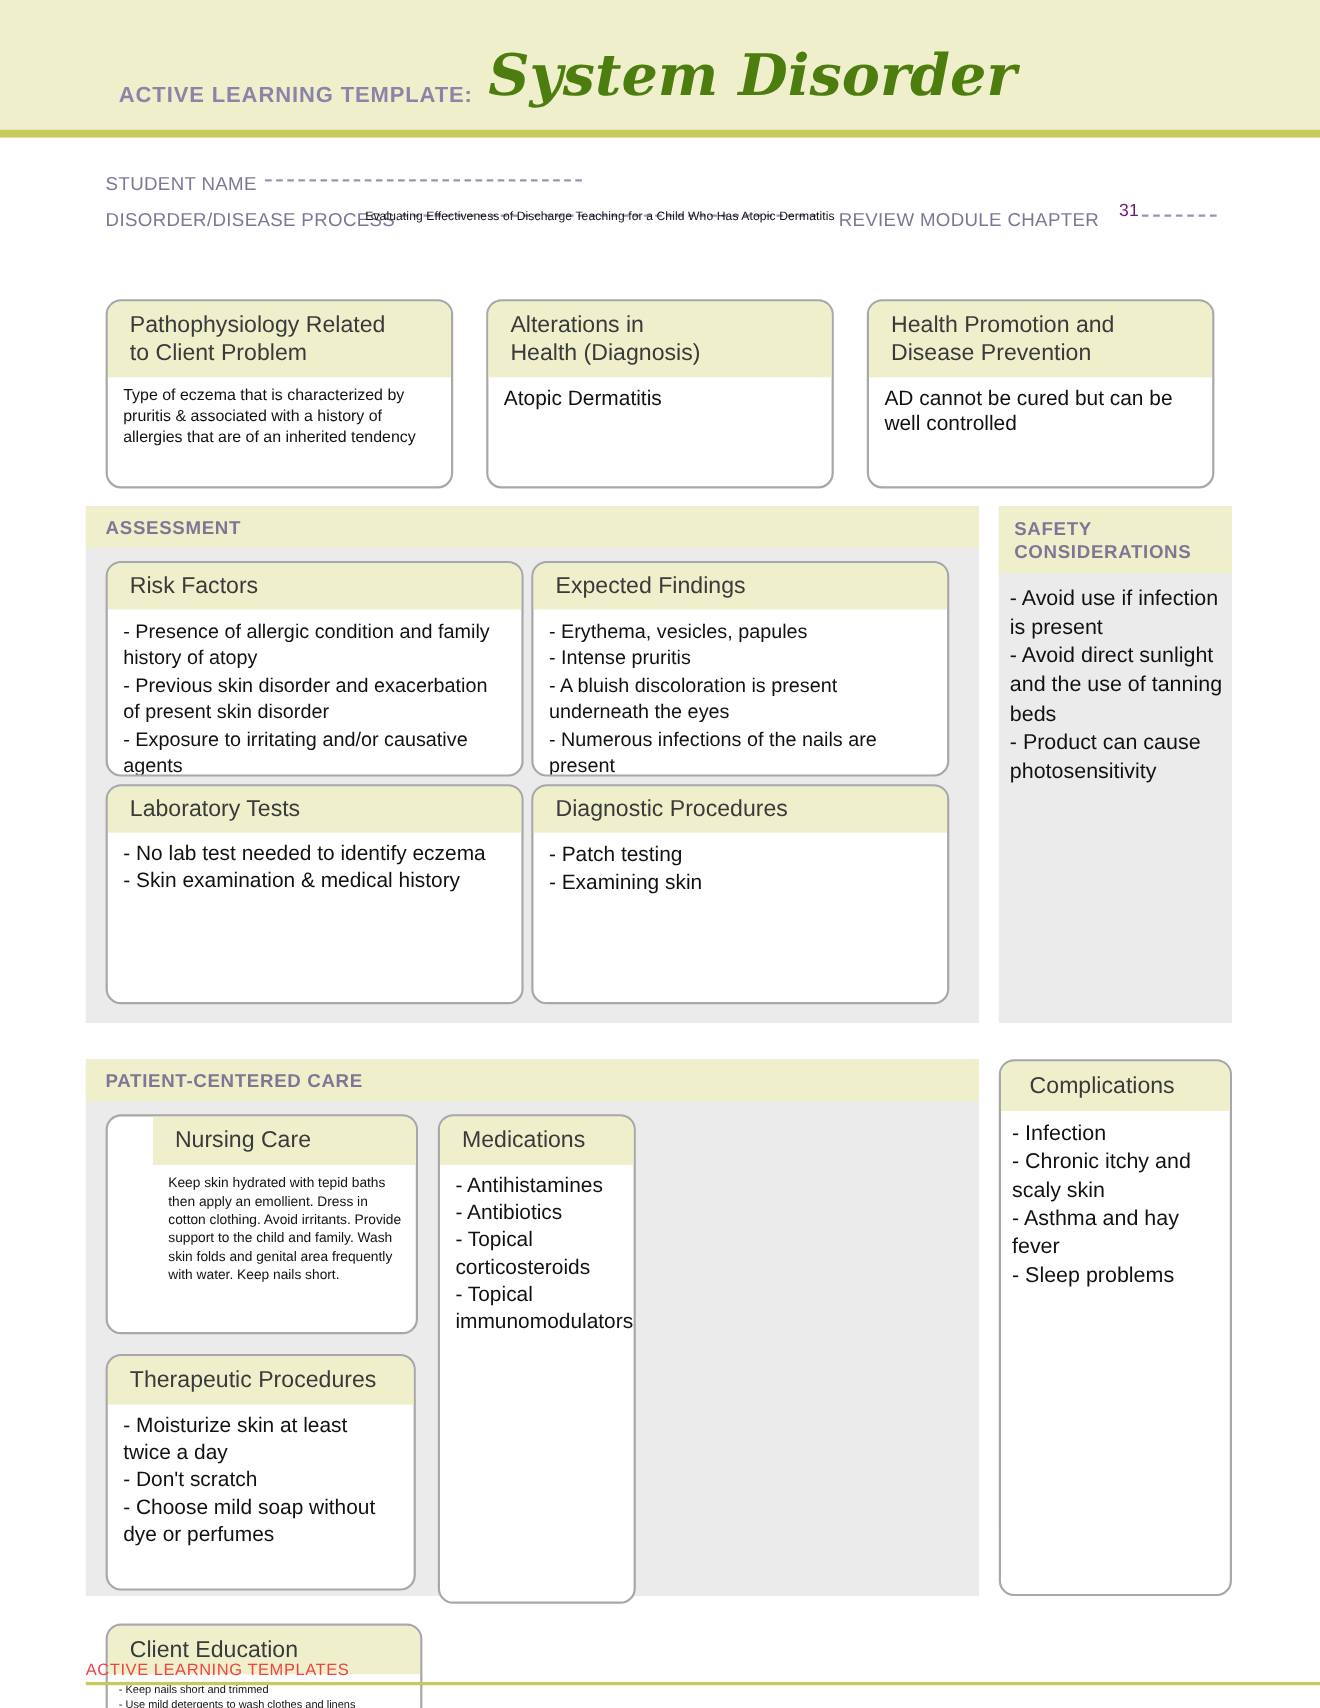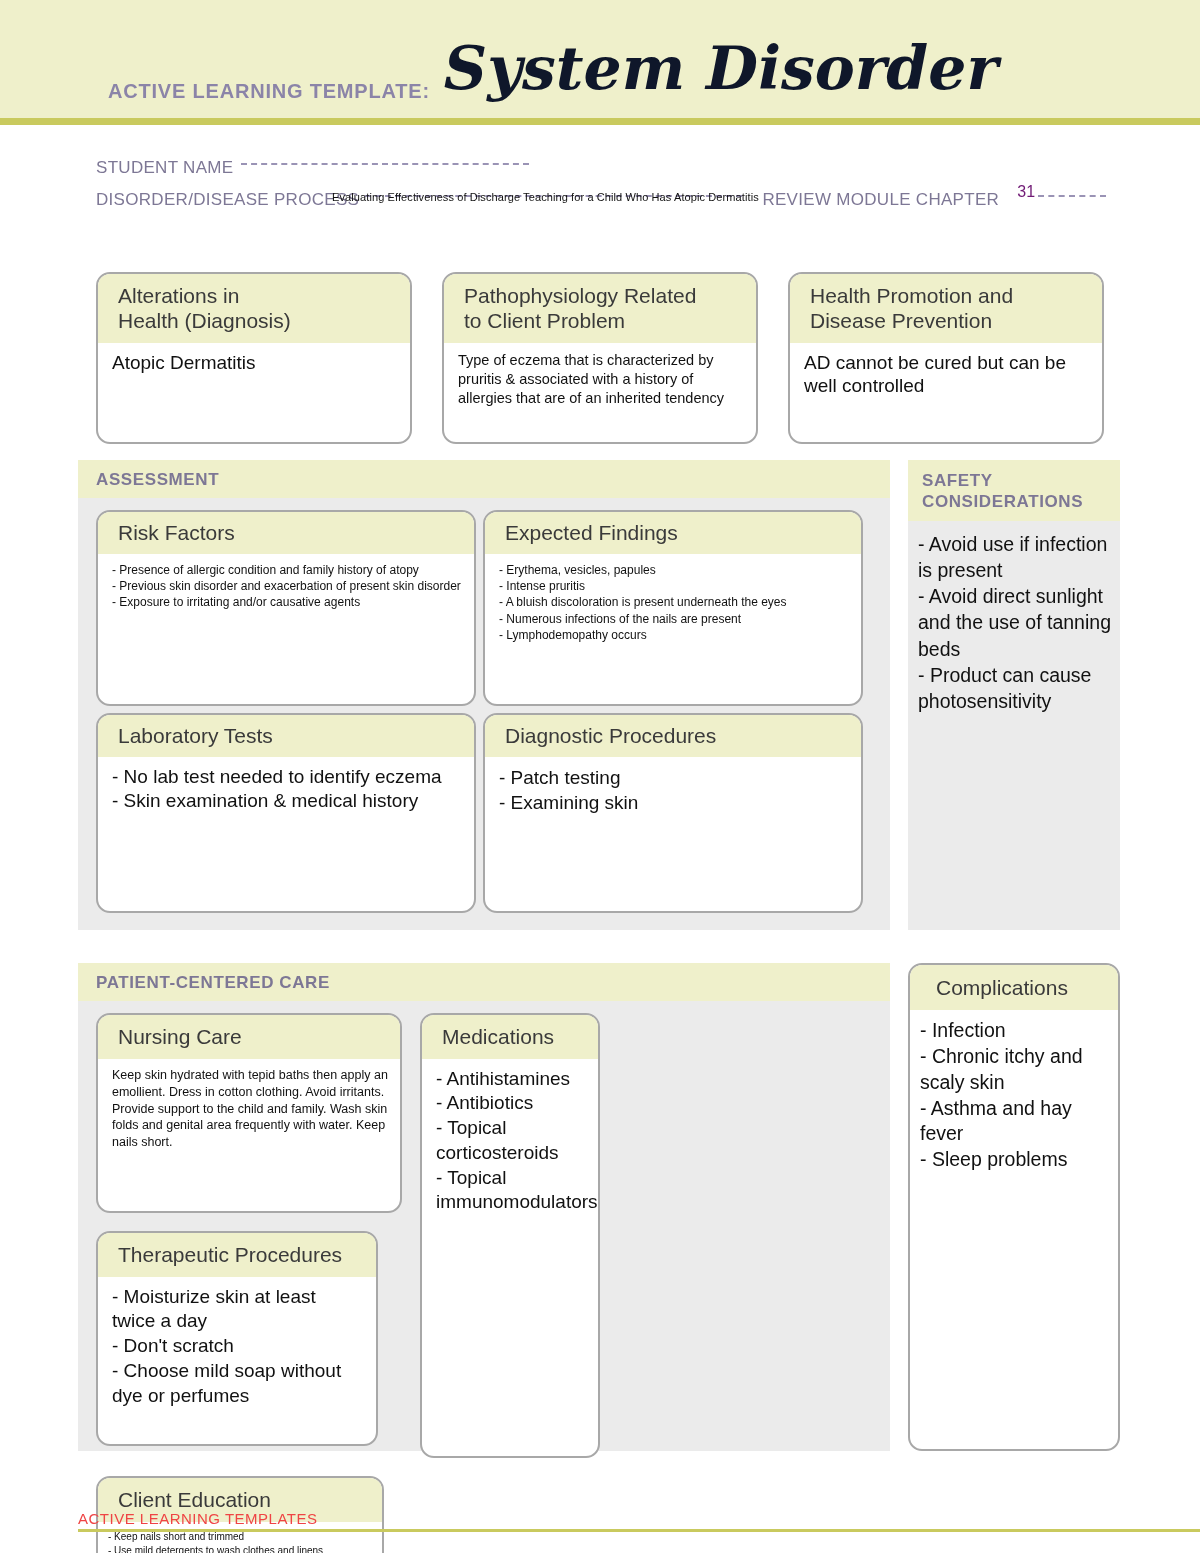--- a/index.html
+++ b/index.html
@@ -24,21 +24,21 @@
     display:flex; align-items:flex-end; gap:14px;
     margin-left:108px; margin-top:18px;
   }
   .banner-kicker{
     font-size:20px; font-weight:bold; letter-spacing:.8px;
     color:#8b84a8;
   }
   .banner-title{
     font-family:"DejaVu Serif", serif;
     font-style:italic; font-weight:bold;
-    font-size:60px; color:#0f172a;
+    font-size:52px; color:#4d7c0f;
     letter-spacing:0px;
   }
 
   
   .meta{ position:absolute; left:96px; top:158px; width:1010px; }
   .meta-row{ display:flex; align-items:center; font-size:17px; color:#7d7795; letter-spacing:.3px; white-space:nowrap; }
   .meta-row + .meta-row{ margin-top:12px; }
   .meta-label{ color:#7d7795; }
   .rule{
     display:inline-block; border-bottom:2px dashed #9a93b5;
@@ -85,21 +85,21 @@
     background:#eff0cb;
     font-size:17px; font-weight:bold; letter-spacing:.6px;
     color:#7d7795; padding:10px 0 8px 18px;
   }
   .assess-grid{
     display:flex; gap:7px; padding:12px 14px 0 18px;
     flex-wrap:wrap;
   }
   .a-card{ width:380px; height:196px; }
   .a-card .card-head{ font-size:21px; padding:9px 16px 8px 20px; }
-  .a-card .card-body{ font-size:12px; line-height:1.36; }
+  .a-card .card-body{ font-size:18px; line-height:1.36; }
   .a-card.lg .card-body{ font-size:19px; line-height:1.3; }
   .a-card.lg2 .card-body{ font-size:19px; line-height:1.32; }
   .a-card.tall{ height:200px; }
 
   
   .safety{
     position:absolute; left:908px; top:460px; width:212px; height:470px;
     background:#ebebeb;
   }
   .safety .sec-head{
@@ -109,21 +109,21 @@
     padding:10px 8px 0 10px;
     font-size:19.5px; line-height:1.35; color:#111;
   }
 
   
   .pcc{
     position:absolute; left:78px; top:963px; width:812px; height:488px;
     background:#ebebeb;
   }
   .pcc-grid{ display:flex; gap:18px; padding:12px 12px 0 18px; flex-wrap:wrap; }
-  .p-nursing{ width:306px; height:200px; }
+  .p-nursing{ width:284px; height:200px;padding-left:41px; }
   .p-nursing .card-body{ font-size:12.5px; line-height:1.35; }
   .p-meds{ width:180px; height:445px; }
   .p-meds .card-body{ font-size:19px; line-height:1.3; }
   .p-edu{ width:288px; height:200px; }
   .p-edu .card-body{ font-size:10px; line-height:1.45; padding-left:10px; }
   .p-ther{ width:282px; height:215px; }
   .p-ther .card-body{ font-size:19px; line-height:1.3; }
   .col-left{ display:flex; flex-direction:column; gap:18px; }
   .col-right{ display:flex; flex-direction:column; gap:18px; }
 
@@ -168,30 +168,30 @@
     <span class="rule dp"></span>
     <span class="fill fill-disorder">Evaluating Effectiveness of Discharge Teaching for a Child Who Has Atopic Dermatitis</span>
     <span class="meta-label" style="margin-left:20px;">REVIEW MODULE CHAPTER</span>
     <span class="fill-chapter">31</span>
     <span class="rule rm"></span>
   </div>
 </div>
 
 <div class="toprow">
 
+  <div class="card top-card">
+    <div class="card-head" style="white-space: pre-line;">Pathophysiology Related
+to Client Problem</div>
+    <div class="card-body">Type of eczema that is characterized by pruritis &amp; associated with a history of allergies that are of an inherited tendency</div>
+  </div>
+
   <div class="card top-card big-body">
     <div class="card-head" style="white-space: pre-line;">Alterations in
 Health (Diagnosis)</div>
     <div class="card-body">Atopic Dermatitis</div>
-  </div>
-
-  <div class="card top-card">
-    <div class="card-head" style="white-space: pre-line;">Pathophysiology Related
-to Client Problem</div>
-    <div class="card-body">Type of eczema that is characterized by pruritis &amp; associated with a history of allergies that are of an inherited tendency</div>
   </div>
 
   <div class="card top-card big-body">
     <div class="card-head" style="white-space: pre-line;">Health Promotion and
 Disease Prevention</div>
     <div class="card-body">AD cannot be cured but can be well controlled</div>
   </div>
 
 </div>
 

